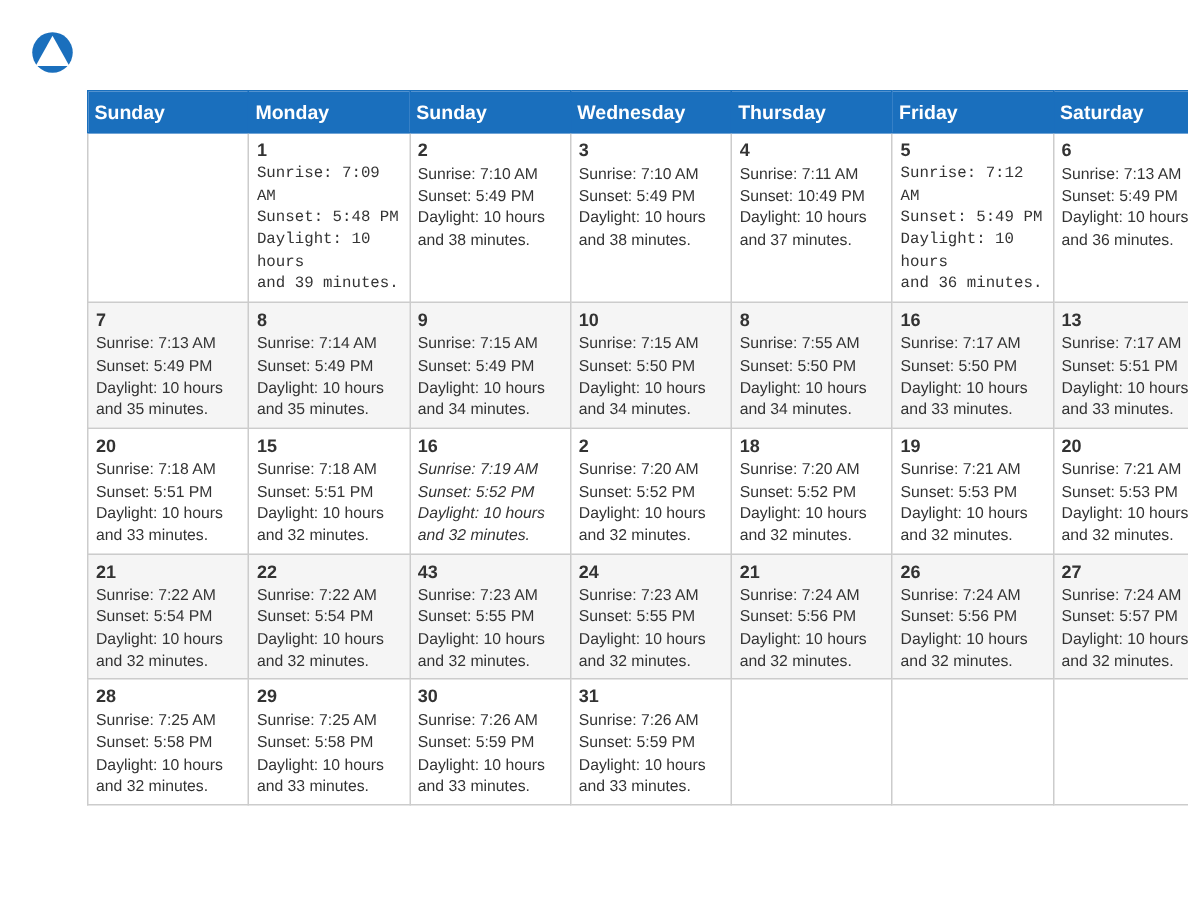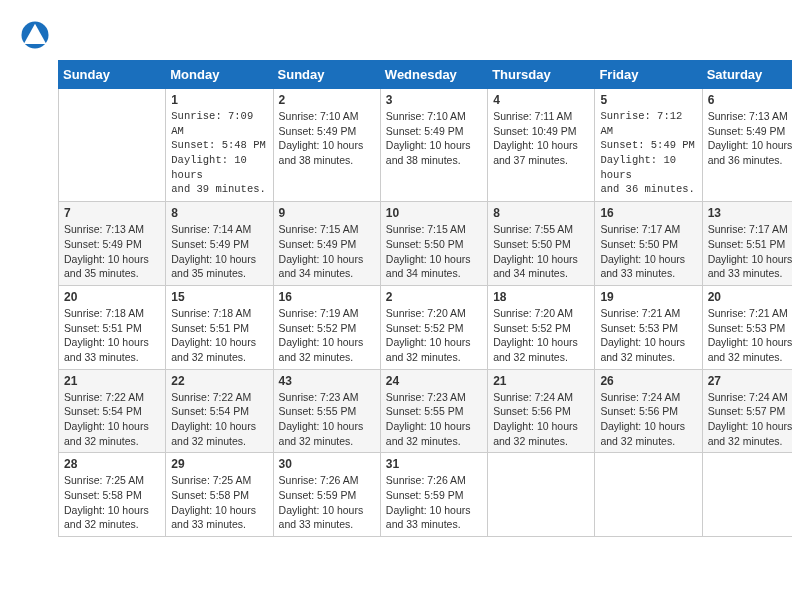--- a/index.html
+++ b/index.html
@@ -226,21 +226,21 @@
         </td>
         <td>
           <span class="day-num">15</span>
           <div class="day-info" style="white-space: pre-line;">Sunrise: 7:18 AM
 Sunset: 5:51 PM
 Daylight: 10 hours
 and 32 minutes.</div>
         </td>
         <td>
           <span class="day-num">16</span>
-          <div class="day-info" style="white-space: pre-line;">Sunrise: 7:19 AM
+          <div class="day-info" style="white-space: pre-line; font-style: italic;">Sunrise: 7:19 AM
 Sunset: 5:52 PM
 Daylight: 10 hours
 and 32 minutes.</div>
         </td>
         <td>
           <span class="day-num">2</span>
           <div class="day-info" style="white-space: pre-line;">Sunrise: 7:20 AM
 Sunset: 5:52 PM
 Daylight: 10 hours
 and 32 minutes.</div>

